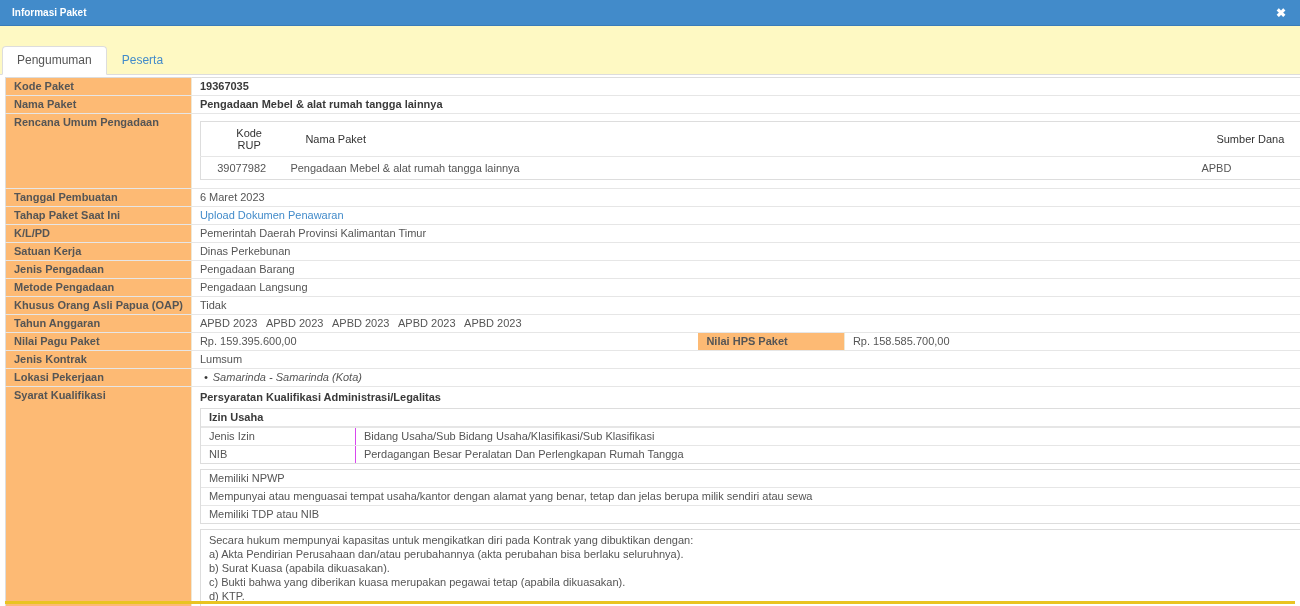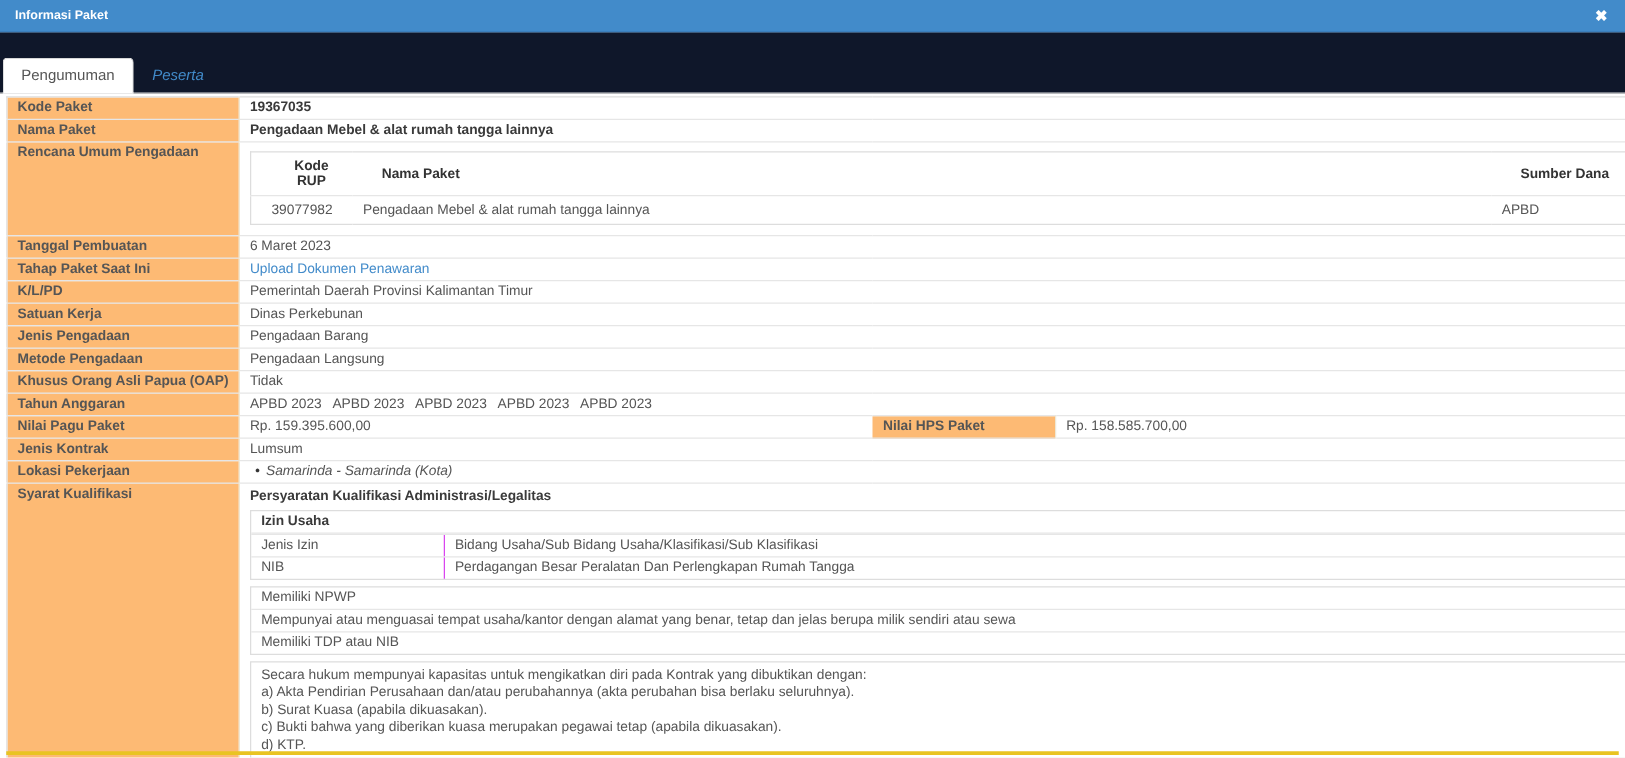--- a/index.html
+++ b/index.html
@@ -21,42 +21,42 @@
     align-items:center;
     justify-content:space-between;
     padding:0 14px 0 12px;
   }
   .modal-title { color:#fff; font-weight:bold; font-size:10px; }
   .modal-close {
     color:#fff; font-weight:bold; font-size:12px; cursor:pointer; line-height:1;
   }
   
   .tab-zone {
-    background:#0f172a;
+    background:#fef9c3;
     height:49px;
     position:relative;
     border-bottom:1px solid #ddd;
     display:flex;
     align-items:flex-end;
   }
   .tab {
     padding:6px 14px 7px 14px;
     margin-bottom:-1px;
     font-size:12px;
     cursor:pointer;
   }
   .tab.active {
     background:#fff;
     border:1px solid #ddd;
     border-bottom:1px solid #fff;
     border-radius:4px 4px 0 0;
     color:#555;
     margin-left:2px;
   }
-  .tab.inactive { color:#428bca; border:1px solid transparent;font-style:italic; }
+  .tab.inactive { color:#428bca; border:1px solid transparent; }
   
   .content { padding:2px 5px 0 5px; background:#fff; }
   table.main {
     width:100%;
     border-collapse:collapse;
     border:1px solid #ddd;
     background:#fff;
   }
   table.main > tbody > tr > td {
     border-top:1px solid #e6e6e6;
@@ -87,21 +87,21 @@
     border:1px solid #ddd;
     margin:5px 0 6px 0;
   }
   table.rup td, table.rup th {
     padding:5px 8px;
     line-height:12px;
     font-size:11px;
     border-top:1px solid #e6e6e6;
   }
   table.rup tr:first-child th { border-top:none; }
-  table.rup th { font-weight:bold; color:#333; text-align:left;padding-left:23px; }
+  table.rup th { font-weight:normal; color:#333; text-align:left;padding-left:23px; }
   .rup-col-kode { width:82px; text-align:center !important; }
   .rup-col-sumber { width:143px; }
   
   .syarat-title { font-weight:bold; color:#3a3a3a; padding:2px 0 4px 0; }
   .kbox {
     border:1px solid #ddd;
     margin:0 2px 5px 0;
     background:#fff;
   }
   .kbox-header {

